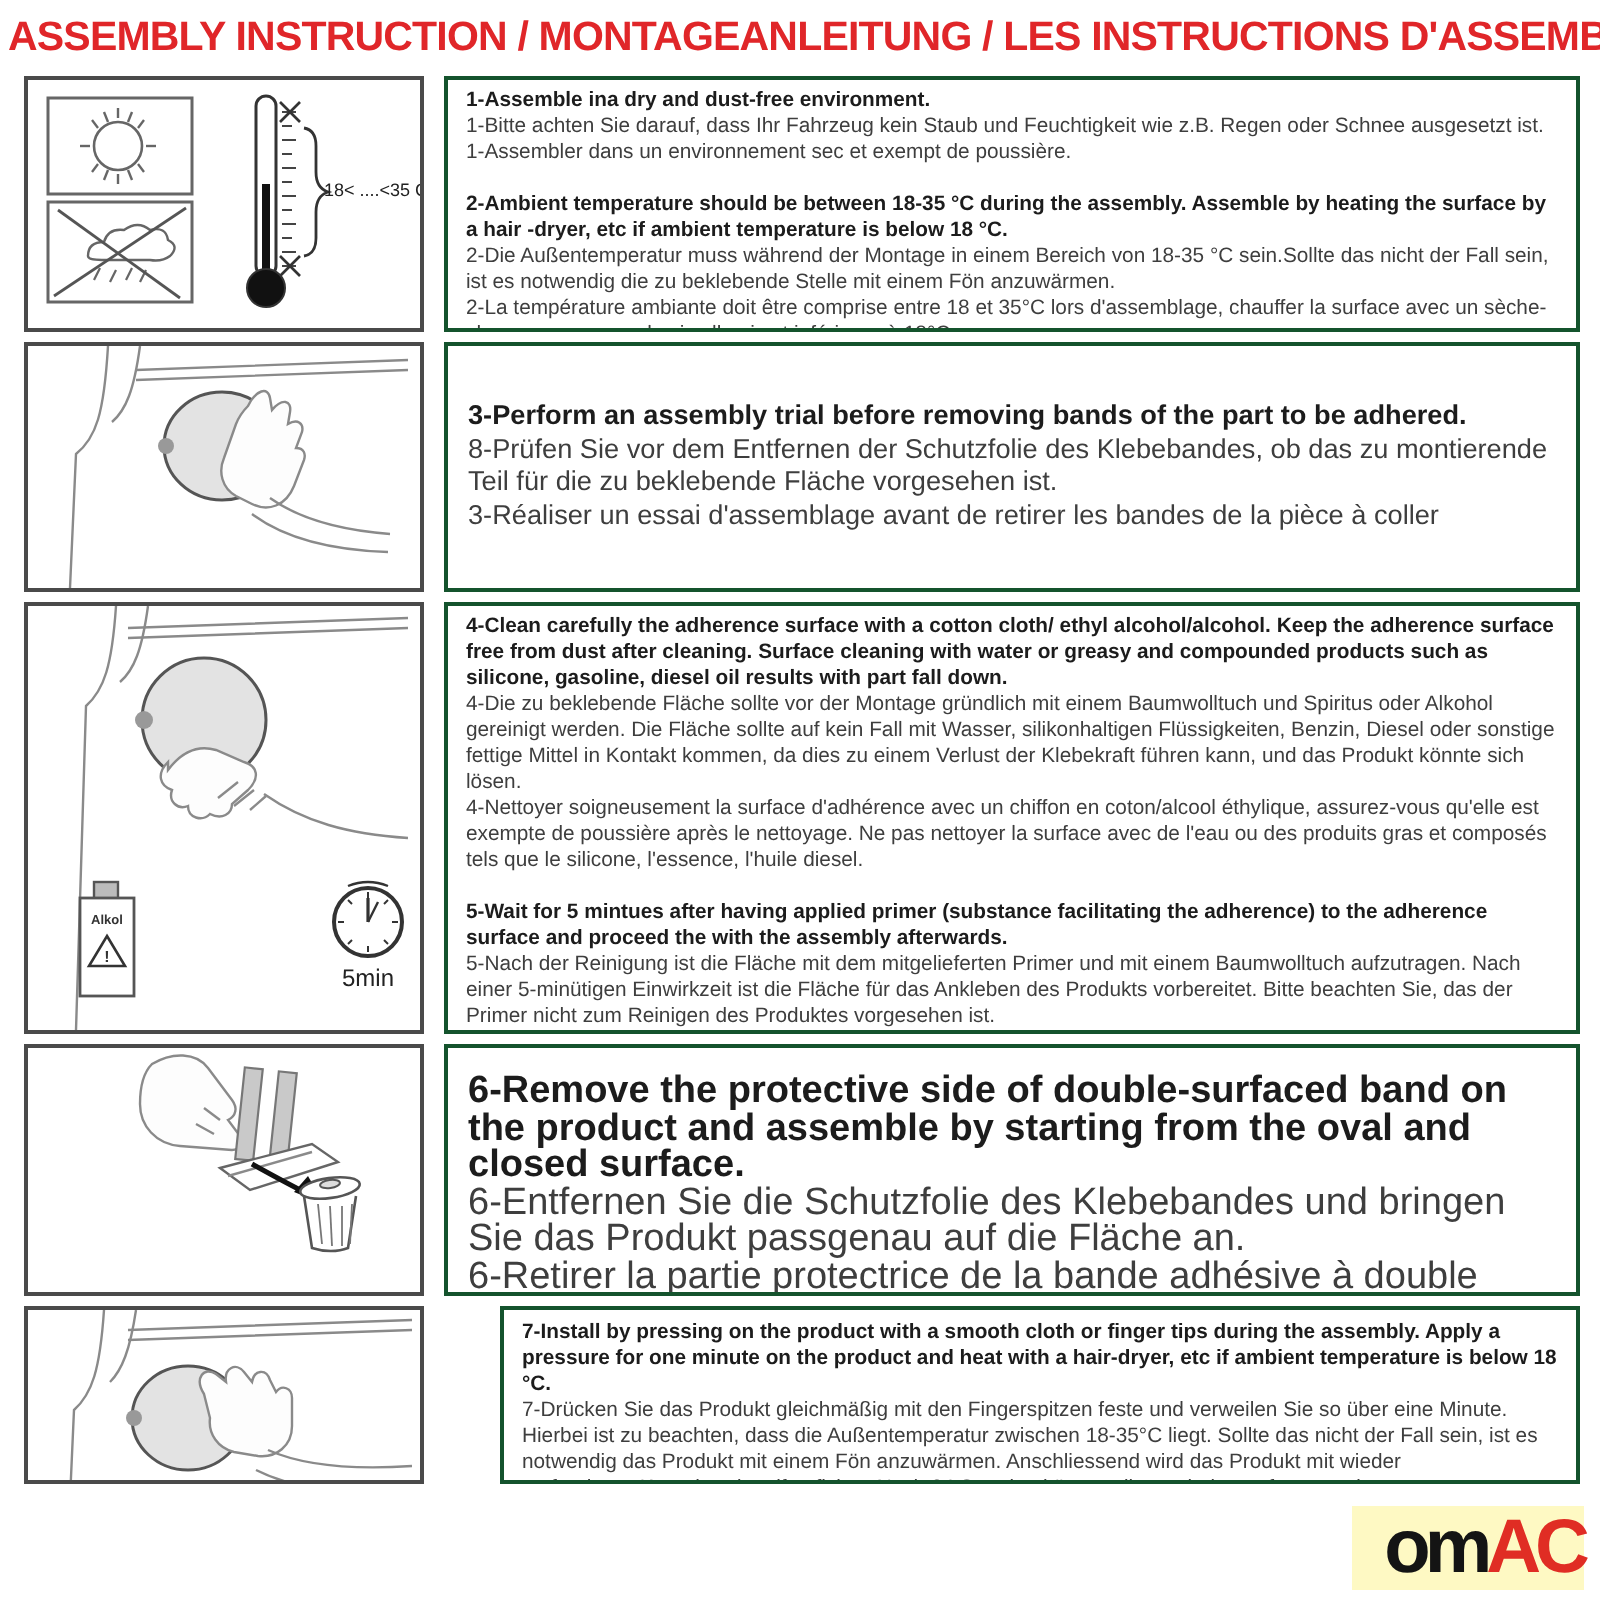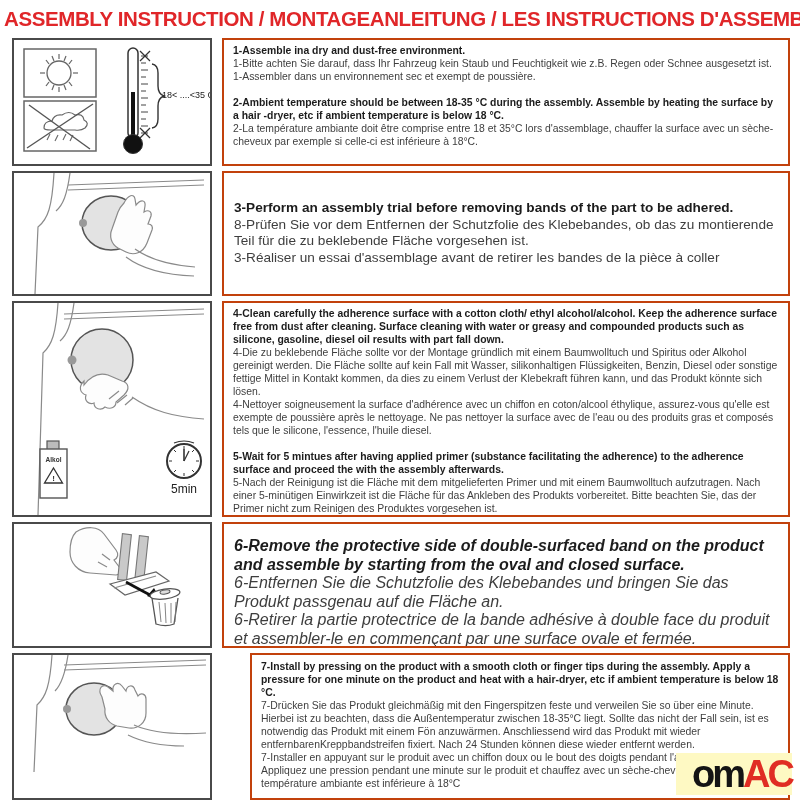--- a/index.html
+++ b/index.html
@@ -8,32 +8,32 @@
     position:relative; width:800px; height:800px; background:#fff;
     font-family:"Liberation Sans","DejaVu Sans",sans-serif; overflow:hidden;
   }
   .title {
     margin:7px 4px 7px 4px; text-align:center;
     font-size:20.5px; font-weight:bold; letter-spacing:-0.4px;
     color:#e02629; white-space:nowrap;
   }
   .row { display:flex; margin:0 10px 5px 12px; gap:10px; }
   .r1 { height:128px; } .r2 { height:125px; } .r3 { height:216px; }
-  .r4 { height:126px; } .r5 { height:147px;gap:38px; }
+  .r4 { height:126px; } .r5 { height:89px;gap:38px; }
   .illus-box { width:200px; min-width:200px; height:100%; border:2px solid #4a4a4a; background:#fff; overflow:hidden; }
   .illus-box svg { display:block; }
-  .text-box { flex:1; height:100%; border:2px solid #c2410c; background:#fff; overflow:hidden; }
+  .text-box { flex:1; height:100%; border:2px solid #14532d; background:#fff; overflow:hidden; }
   .text-box p { margin:0; color:#3e3e3e; }
   .t-sm { padding:4px 8px 0 9px; }
   .t-sm p { font-size:10.4px; line-height:13px; }
   .t-sm p.gap { margin-top:13px; }
   .t-md { padding:27px 10px 0 10px; }
   .t-md p { font-size:13.6px; line-height:16.5px; }
   .t-lg { padding:13px 10px 0 10px; }
-  .t-lg p { font-size:16px; line-height:18.5px;font-style:italic; }
+  .t-lg p { font-size:19px; line-height:18.5px; }
   .t-s5 { padding:5px 8px 0 9px; }
   .t-s5 p { font-size:10.4px; line-height:13px; }
   p.b { font-weight:bold; color:#1c1c1c; }
   .footer {
     position:absolute; right:8px; bottom:5px; background:#fef9c3;
     padding:2px 0 2px 16px; display:flex; align-items:center;
   }
   .logo { font-size:38px; font-weight:bold; letter-spacing:-3px; line-height:1; }
   .lg-black { color:#141414; }
   .lg-red { color:#e02d24; }
@@ -111,20 +111,21 @@
           <path class="dk" d="M138,24 q6,1 6,9 l0,13 q0,8 6,10 q-6,2 -6,10 l0,13 q0,8 -6,9"></path>
           <text x="148" y="58" font-size="9" fill="#222">18&lt; ....&lt;35 C</text>
         </g>
       </svg>
     </div>
     <div class="text-box t-sm">
       <p class="b">1-Assemble ina dry and dust-free environment.</p>
       <p>1-Bitte achten Sie darauf, dass Ihr Fahrzeug kein Staub und Feuchtigkeit wie z.B. Regen oder Schnee ausgesetzt ist.</p>
       <p>1-Assembler dans un environnement sec et exempt de poussière.</p>
       <p class="b gap">2-Ambient temperature should be between 18-35 °C  during the assembly. Assemble by heating the surface by a hair -dryer, etc if ambient temperature is below 18 °C.</p>
+      <p>2-Die Außentemperatur muss während der Montage in einem Bereich von 18-35 °C  sein.Sollte das nicht der Fall sein, ist es notwendig die zu beklebende Stelle mit einem Fön anzuwärmen.</p>
       <p>2-La température ambiante doit être comprise entre 18 et 35°C lors d'assemblage, chauffer la surface avec un sèche-cheveux par exemple si celle-ci est inférieure à 18°C.</p>
     </div>
   </div>
 
   <div class="row r2">
     <div class="illus-box">
       <svg width="196" height="121" viewBox="0 0 196 121">
         <path class="ln" d="M54,12 L190,7 M54,17 L190,12"></path>
         <path class="ln" d="M40,0 c-2,34 -6,46 -16,54 l-3,67"></path>
         <path class="ln" d="M56,0 c-3,22 -7,32 -14,38"></path>

